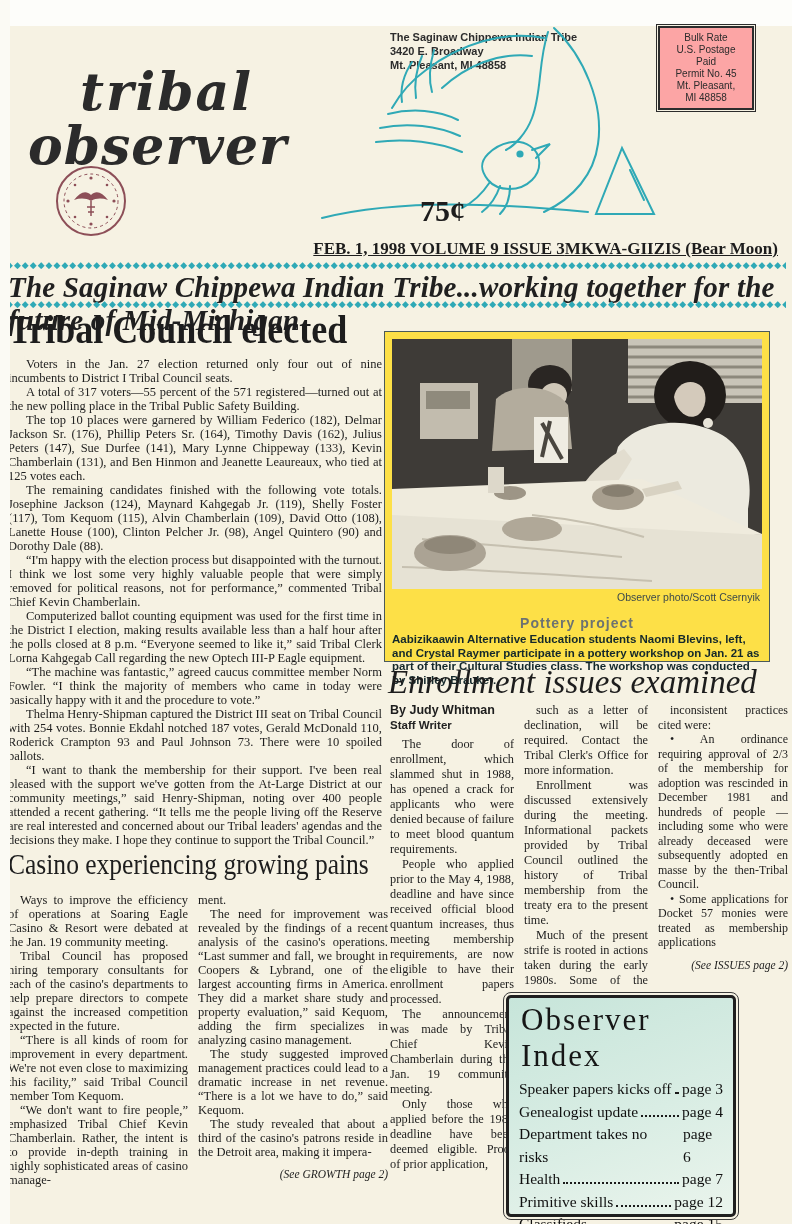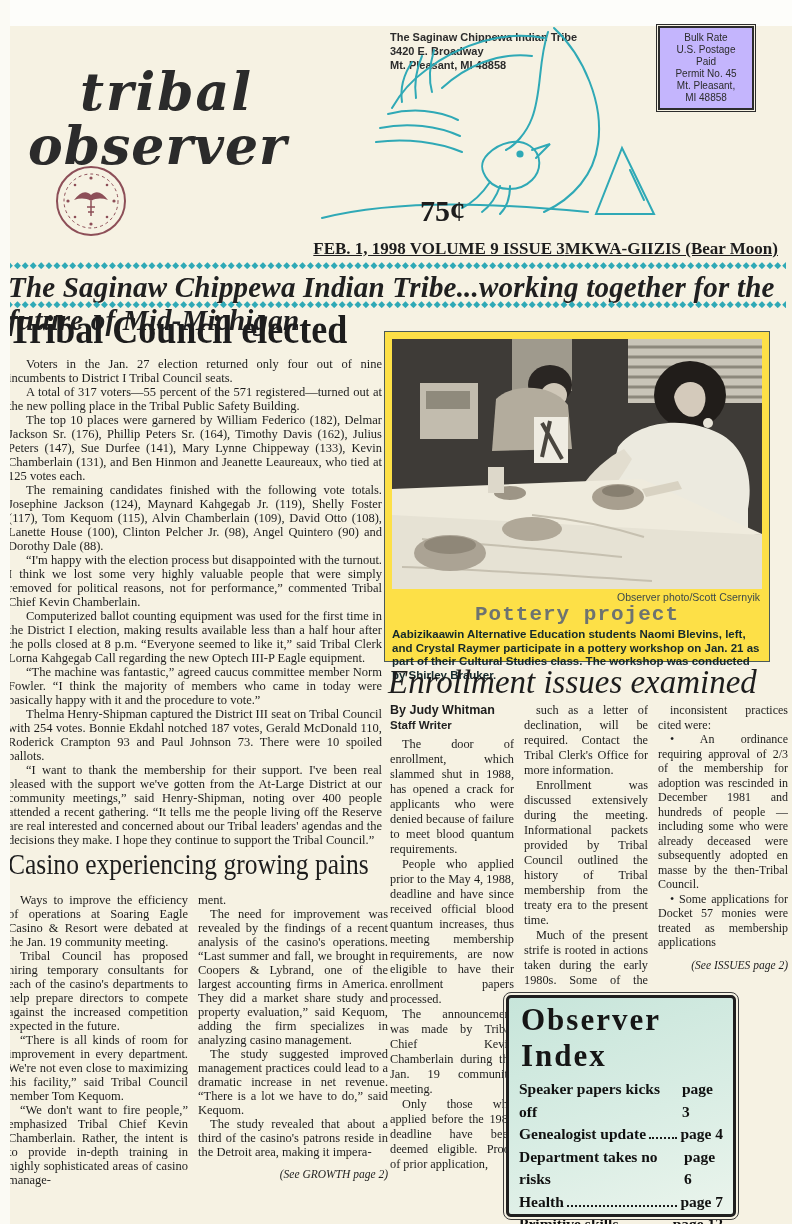--- a/index.html
+++ b/index.html
@@ -9,21 +9,21 @@
     font-family:"Liberation Serif",serif;color:#1d1d1d;
   }
   .page::before{content:"";position:absolute;left:0;top:0;width:100%;height:26px;background:#fdfdfa;}
   .page::after{content:"";position:absolute;left:0;top:0;width:10px;height:100%;background:#fbfaf4;}
 
   
   .return-address{position:absolute;left:390px;top:30px;font-family:"Liberation Sans",sans-serif;
     font-weight:bold;font-size:11px;line-height:14px;color:#2c2c2c;}
   .postage-box{position:absolute;left:658px;top:26px;width:88px;padding:4px 2px;
     border:2px solid #2c2c2c;box-shadow:0 0 0 1px #f6f2e3,0 0 0 2px #2c2c2c;
-    font-family:"Liberation Sans",sans-serif;font-size:10px;line-height:12px;text-align:center;color:#2c2c2c;background:#c4b5fd;}
+    font-family:"Liberation Sans",sans-serif;font-size:10px;line-height:12px;text-align:center;color:#2c2c2c;background:#fca5a5;}
   .logo{position:absolute;left:28px;top:66px;font-family:"DejaVu Serif",serif;font-style:italic;
     font-weight:bold;color:#2b2b2b;line-height:1;}
   .logo .l1{font-size:52px;margin-left:52px;letter-spacing:2px;}
   .logo .l2{font-size:52px;margin-top:2px;letter-spacing:1px;}
   .seal{position:absolute;left:54px;top:164px;}
   .artwork{position:absolute;left:292px;top:22px;}
   .price{position:absolute;left:392px;top:194px;font-size:30px;font-weight:bold;margin-left:28px;}
   .date-row{position:absolute;left:18px;right:14px;top:239px;display:flex;justify-content:flex-end;
     font-weight:bold;font-size:17px;text-decoration:underline;}
   .diamonds{position:absolute;left:6px;right:6px;overflow:hidden;white-space:nowrap;
@@ -39,22 +39,22 @@
     font-size:12.5px;line-height:14px;text-align:justify;}
   .lead-body p{margin:0;text-indent:18px;}
   .jump{font-style:italic;text-align:right;font-size:11.5px;margin-top:8px;}
 
   
   .photo-block{position:absolute;left:384px;top:331px;width:386px;height:331px;
     background:#fde047;border:1px solid #4a5a5a;box-sizing:border-box;padding:7px 7px 0 7px;}
   .photo-frame{width:100%;height:250px;background:#413f3c;overflow:hidden;}
   .photo-credit{text-align:right;font-family:"Liberation Sans",sans-serif;font-size:10.5px;
     color:#3d4a4a;margin:2px 2px 0 0;}
-  .photo-title{text-align:center;font-family:Liberation Mono, monospace;font-weight:bold;
-    font-size:21px;color:#6d7371;letter-spacing:1px;margin-top:0px;}
+  .photo-title{text-align:center;font-family:Liberation Sans, sans-serif;font-weight:bold;
+    font-size:14px;color:#6d7371;letter-spacing:1px;margin-top:12px;}
   .photo-caption{font-family:"Liberation Sans",sans-serif;font-weight:bold;font-size:11.5px;
     line-height:13.5px;color:#14282b;margin-top:2px;}
 
   
   .enroll-headline{position:absolute;left:388px;top:663px;font-style:italic;font-size:34px;
     white-space:nowrap;transform:scaleX(0.97);transform-origin:left;}
   .col{position:absolute;font-size:12.3px;line-height:15px;text-align:justify;overflow:hidden;}
   .col p{margin:0;text-indent:12px;}
   .ecol1{left:390px;top:703px;width:124px;height:515px;}
   .ecol2{left:524px;top:703px;width:124px;height:286px;}
@@ -66,21 +66,21 @@
   
   .casino-headline{position:absolute;left:8px;top:848px;font-size:29px;white-space:nowrap;
     transform:scaleX(0.88);transform-origin:left;}
   .ccol1{left:8px;top:893px;width:180px;height:310px;font-size:12.5px;line-height:14px;}
   .ccol2{left:198px;top:893px;width:190px;height:310px;font-size:12.5px;line-height:14px;}
 
   
   .index-box{position:absolute;left:506px;top:995px;width:230px;height:222px;box-sizing:border-box;
     border:3px solid #1f1f1f;border-radius:5px;outline:1px solid #3c3c3c;outline-offset:2px;
     background:linear-gradient(160deg,#c7e5da 0%,#d9ede4 55%,#eaf4ec 100%);
-    padding:4px 10px 0 10px;font-weight:bold;}
+    padding:4px 10px 0 10px;}
   .index-title{font-size:31px;letter-spacing:2px;color:#161616;margin:0 0 4px 2px;}
   .index-row{display:flex;align-items:baseline;font-size:15.5px;line-height:22.5px;color:#101010;}
   .index-row .dots{flex:1;border-bottom:2px dotted #1a1a1a;margin:0 3px 4px 3px;}
 
   svg{display:block;}
 </style>
 </head>
 <body>
 
 <div class="page">

